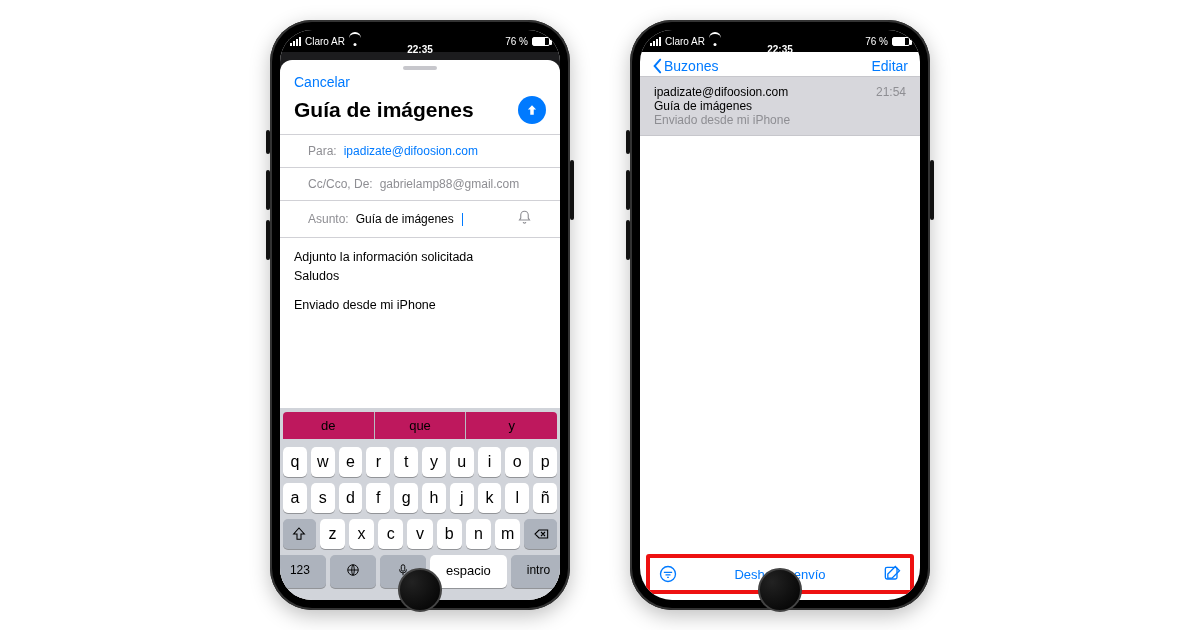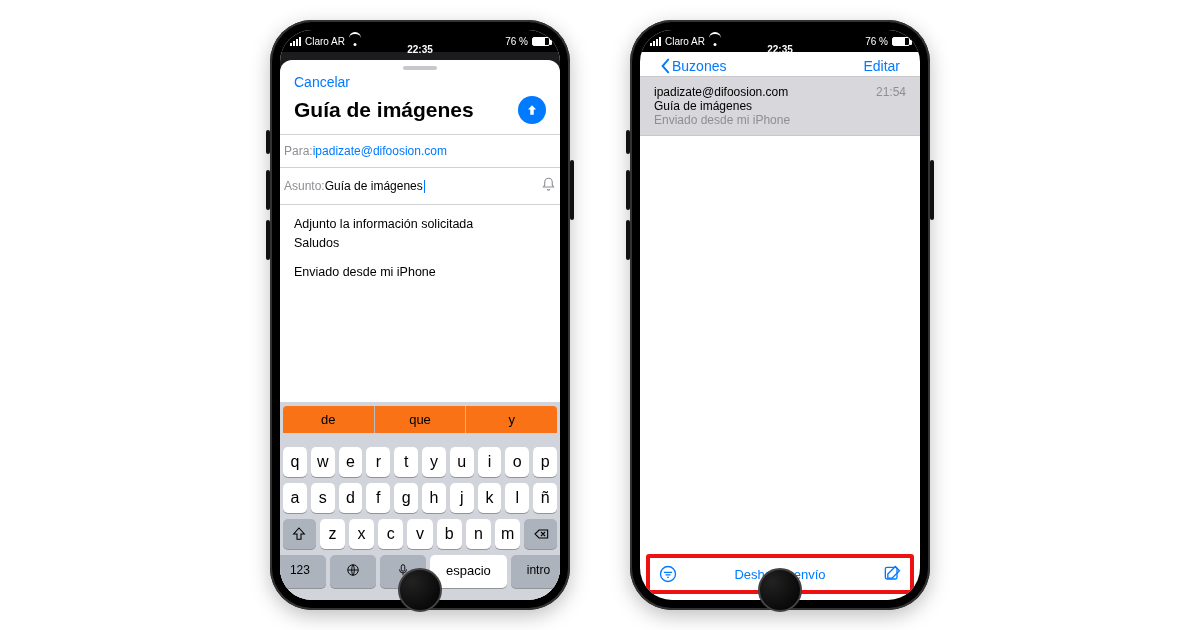--- a/index.html
+++ b/index.html
@@ -85,55 +85,55 @@
     display:flex; align-items:center; justify-content:space-between;
     padding: 0 14px 10px;
   }
   .subject-big { font-size:21px; font-weight:700; color:#000; }
   .send-btn {
     width:28px; height:28px; border-radius:50%; background:#007aff;
     display:flex; align-items:center; justify-content:center;
   }
   .send-btn svg { width:14px; height:14px; fill:#fff; }
   .field {
-    font-size:12px; padding:9px 4px; border-top:0.5px solid #d1d1d6;
-    display:flex; gap:0; align-items:center; color:#000;
+    font-size:12px; padding:9px 28px; border-top:0.5px solid #d1d1d6;
+    display:flex; gap:7px; align-items:center; color:#000;
   }
   .field .lbl { color:#8e8e93; }
   .field .link { color:#007aff; }
   .field .val { color:#8e8e93; }
   .subj-val { color:#000; }
   .cursor { display:inline-block; width:1px; height:13px; background:#007aff; vertical-align:middle; margin-left:1px;}
   .bell { margin-left:auto; color:#8e8e93; }
   .body-text { font-size:12.5px; color:#000; padding:10px 14px 0; line-height:1.5; border-top:0.5px solid #d1d1d6;}
   .signature { font-size:12.5px; color:#000; padding:12px 14px; }
 
   
   .kbd { background:#d1d4da; padding:4px 3px 6px; }
-  .sug { display:flex; background:#f97316; border-radius:4px 4px 0 0; margin-bottom:14px;}
+  .sug { display:flex; background:#be185d; border-radius:4px 4px 0 0; margin-bottom:8px;}
   .sug div { flex:1; text-align:center; font-size:13px; padding:6px 0; color:#000; }
   .sug div + div { border-left:1px solid #b9bcc2; }
   .krow { display:flex; gap:4px; margin-bottom:6px; justify-content:center; }
   .key {
     flex:1; background:#fff; border-radius:5px; text-align:center;
     font-size:16px; padding:6px 0; color:#000;
     box-shadow: 0 1px 0 rgba(0,0,0,0.3);
   }
   .key.fn { background:#adb3bd; font-size:12px; }
   .key.space { flex:4; font-size:13px; }
   .key.shift, .key.del { flex:1.3; background:#adb3bd; display:flex; align-items:center; justify-content:center;}
   .row3 { padding: 0 0px; }
   .row3 .key:not(.shift):not(.del){ flex:1; }
   .krow.bottom .key { padding:8px 16px; }
   .shift svg, .del svg { width:16px; height:16px; fill:#000; }
 
   
   .nav {
     display:flex; align-items:center; justify-content:space-between;
-    padding:6px 20px 2px; font-size:14px; color:#007aff;
+    padding:6px 12px 2px; font-size:14px; color:#007aff;
   }
   .nav .back { display:flex; align-items:center; gap:2px; }
   .chev { width:10px; height:16px; }
   .title2 { font-size:26px; font-weight:700; padding:4px 14px 10px; color:#000;}
   .draft {
     background:#d7d7dc; padding:8px 14px; font-size:12px;
     display:flex; justify-content:space-between; border-top:0.5px solid #c7c7cc; border-bottom:0.5px solid #c7c7cc;
   }
   .draft .info .l1 { color:#000; }
   .draft .info .l2 { color:#000; }
@@ -187,20 +187,24 @@
           <div class="subject-big">Guía de imágenes</div>
           <div class="send-btn">
             <svg viewBox="0 0 24 24">
                 <path d="M12 4l-7 7h4v9h6v-9h4z"></path>
               </svg>
           </div>
         </div>
         <div class="field">
           <span class="lbl">Para:</span>
           <span class="link">ipadizate@difoosion.com</span>
+        </div>
+        <div class="field">
+          <span class="lbl">Cc/Cco, De:</span>
+          <span class="val">gabrielamp88@gmail.com</span>
         </div>
         <div class="field">
           <span class="lbl">Asunto:</span>
           <span class="subj-val">Guía de imágenes</span>
             <span class="cursor"></span>
           <span class="bell">
             <svg width="15" height="15" viewBox="0 0 24 24" fill="none" stroke="#8e8e93" stroke-width="1.8">
                 <path d="M6 8a6 6 0 0112 0v5l2 3H4l2-3V8zM10 19a2 2 0 004 0"></path>
               </svg>
           </span>

